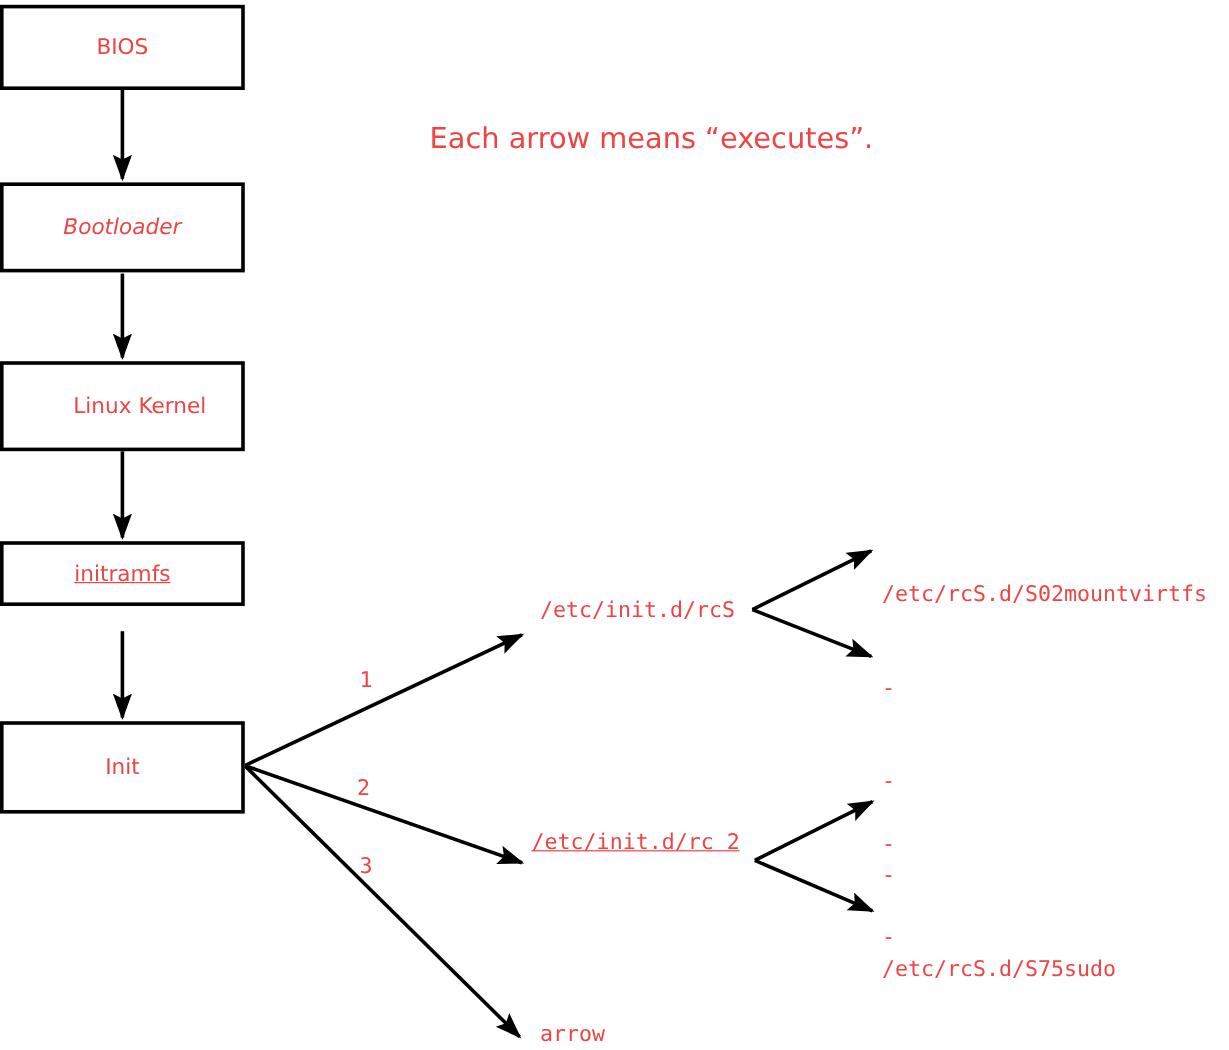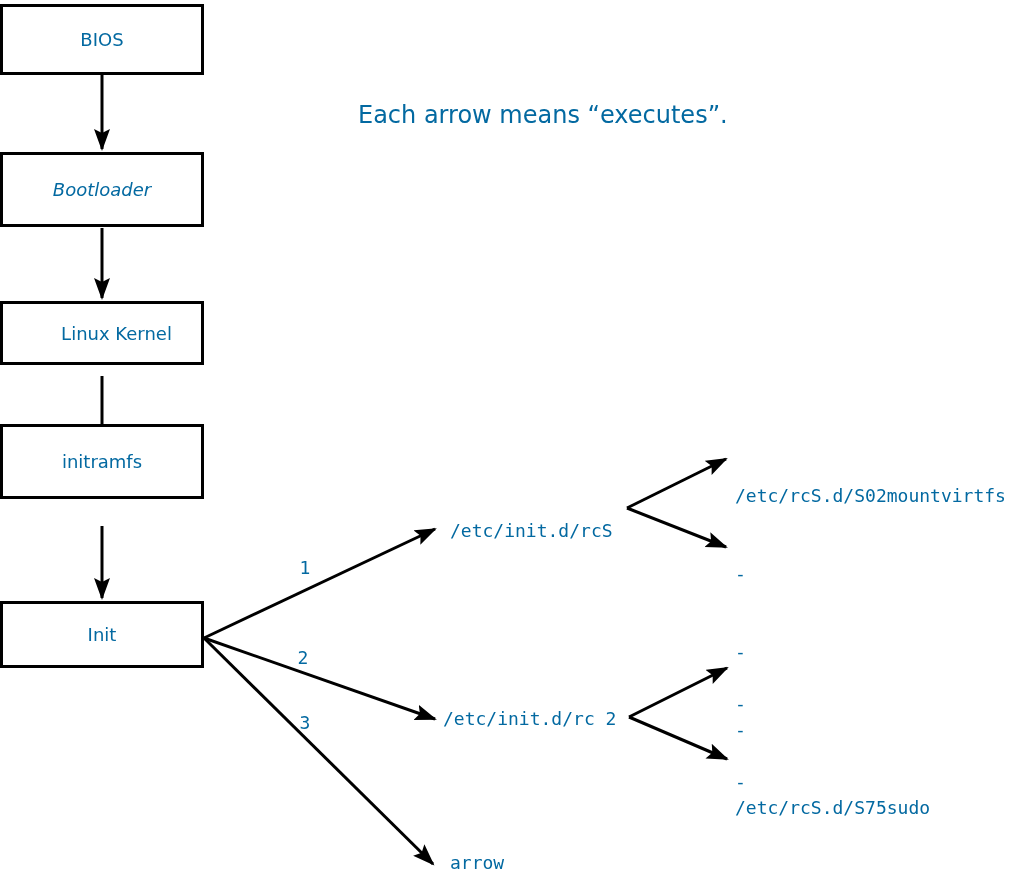--- a/index.html
+++ b/index.html
@@ -2,21 +2,21 @@
 <html><head>
 <meta charset="utf-8">
 <style>
   * { margin: 0; padding: 0; box-sizing: border-box; }
   html, body { background: #ffffff; }
   .stage {
     position: relative;
     width: 1024px;
     height: 875px;
     background: #ffffff;
-    color: #0369a1;
+    color: #ef4444;
     font-family: "DejaVu Sans", "Liberation Sans", sans-serif;
     overflow: hidden;
   }
   .arrows {
     position: absolute;
     left: 0; top: 0;
     width: 1024px; height: 875px;
   }
   .arrows line { stroke: #000000; stroke-width: 3; }
   .node {
@@ -80,38 +80,38 @@
     <line x1="629" y1="717" x2="727" y2="668" marker-end="url(#ah)"></line>
     <line x1="629" y1="717" x2="727" y2="759" marker-end="url(#ah)"></line>
   </svg>
 
   <div class="node" style="top:4px; height:71px;">
     <span>BIOS</span>
   </div>
   <div class="node" style="top:152px; height:75px;font-style:italic;">
     <span>Bootloader</span>
   </div>
-  <div class="node" style="top:301px; height:64px;padding-left:29px;">
+  <div class="node" style="top:301px; height:75px;padding-left:29px;">
     <span>Linux Kernel</span>
   </div>
-  <div class="node" style="top:424px; height:75px;">
+  <div class="node" style="top:451px; height:54px;text-decoration:underline;">
     <span>initramfs</span>
   </div>
-  <div class="node" style="top:601px; height:67px;">
+  <div class="node" style="top:601px; height:77px;">
     <span>Init</span>
   </div>
 
   <div class="caption">Each arrow means “executes”.</div>
 
   <div class="num mono" style="left:305px; top:567px;">1</div>
   <div class="num mono" style="left:303px; top:657px;">2</div>
   <div class="num mono" style="left:305px; top:722px;">3</div>
 
-  <div class="target mono" style="left:450px; top:530px;">/etc/init.d/rcS</div>
-  <div class="target mono" style="left:443px; top:718px;">/etc/init.d/rc 2</div>
+  <div class="target mono" style="left:450px; top:509px;">/etc/init.d/rcS</div>
+  <div class="target mono" style="left:443px; top:702px;text-decoration:underline;">/etc/init.d/rc 2</div>
   <div class="target mono" style="left:450px; top:862px;">arrow</div>
 
   <div class="script-list mono" style="left:735px; top:431px;">
     <div>/etc/rcS.d/S02mountvirtfs</div>
     <div>-</div>
     <div>-</div>
     <div>-</div>
     <div>/etc/rcS.d/S75sudo</div>
   </div>
 

